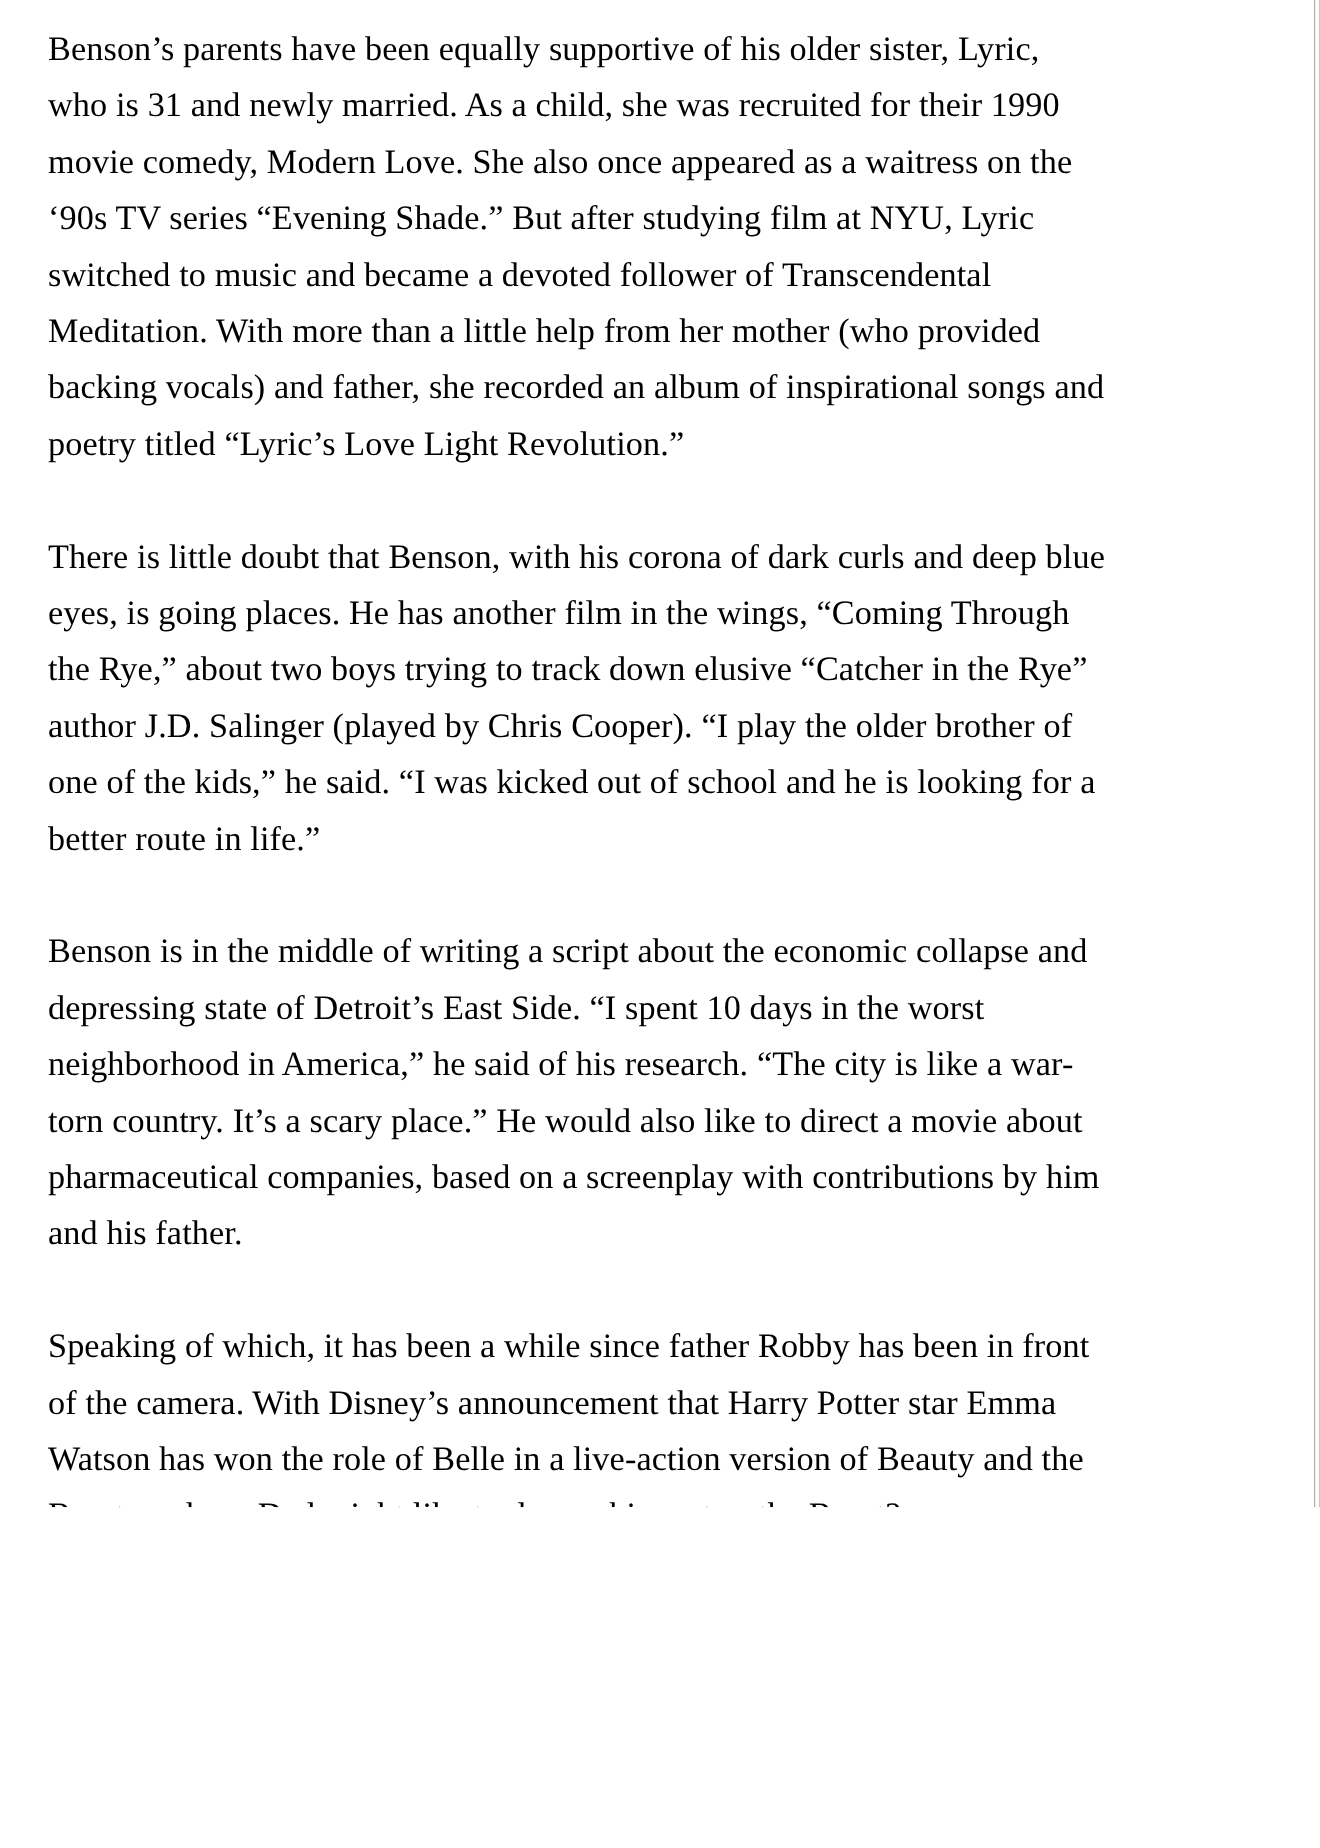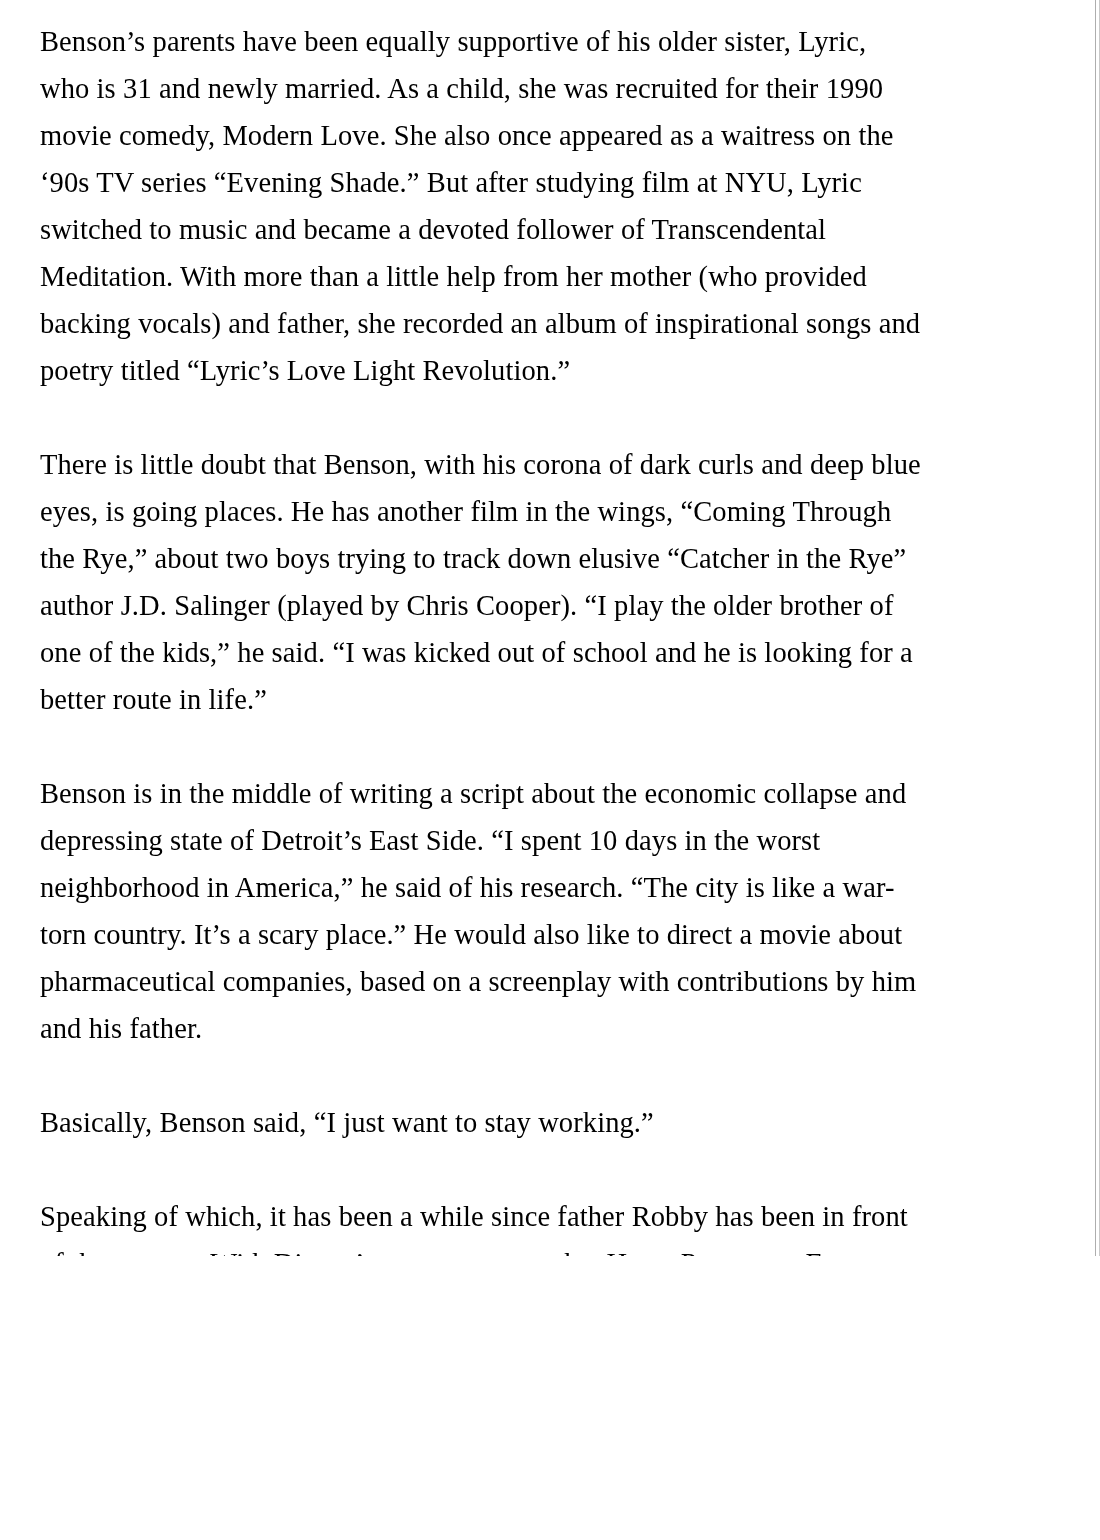--- a/index.html
+++ b/index.html
@@ -70,21 +70,20 @@
 the Rye,” about two boys trying to track down elusive “Catcher in the Rye”
 author J.D. Salinger (played by Chris Cooper). “I play the older brother of
 one of the kids,” he said. “I was kicked out of school and he is looking for a
 better route in life.”</p>
     <p class="para">Benson is in the middle of writing a script about the economic collapse and
 depressing state of Detroit’s East Side. “I spent 10 days in the worst
 neighborhood in America,” he said of his research. “The city is like a war-
 torn country. It’s a scary place.” He would also like to direct a movie about
 pharmaceutical companies, based on a screenplay with contributions by him
 and his father.</p>
-    <p class="para">Basically, Benson said, “I just want to stay working.”</p>
     <p class="para">Speaking of which, it has been a while since father Robby has been in front
 of the camera. With Disney’s announcement that Harry Potter star Emma
 Watson has won the role of Belle in a live-action version of Beauty and the
 Beast, perhaps Dad might like to deeper his part as the Beast?</p>
   </div>
   <div class="right-divider"></div>
   <div class="right-edge"></div>
 </div>
 
 </body></html>

